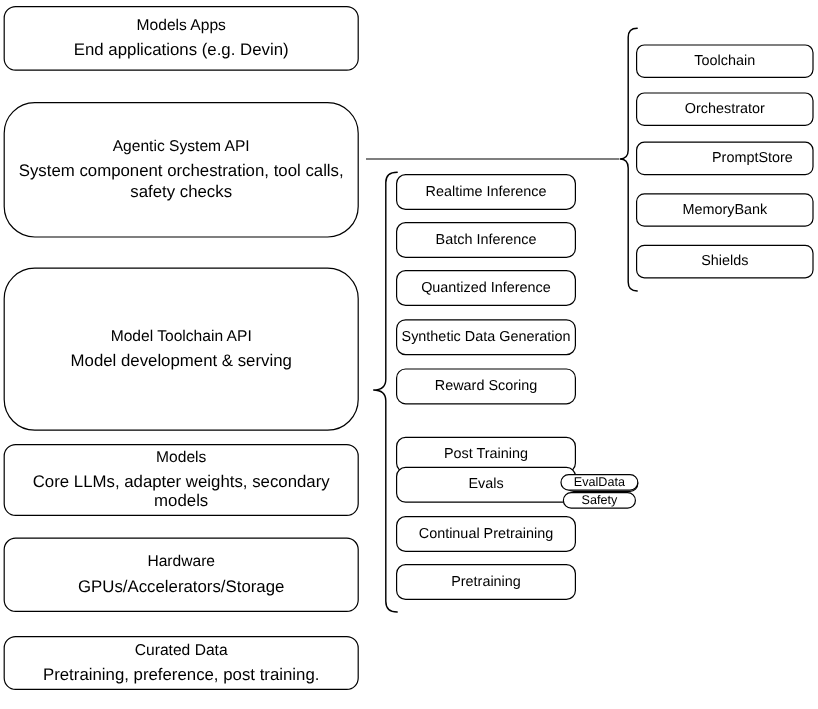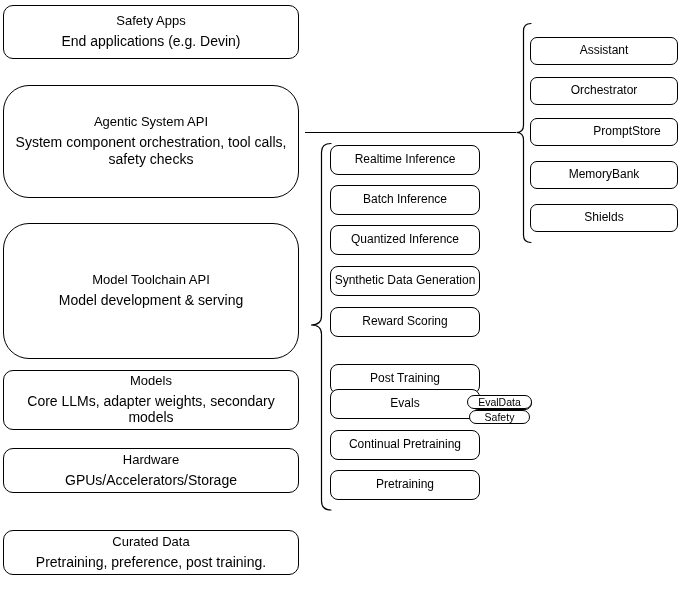--- a/index.html
+++ b/index.html
@@ -59,40 +59,40 @@
 
 <div class="canvas">
 
   <svg class="connector-layer" viewBox="0 0 682 591" xmlns="http://www.w3.org/2000/svg">
     <path d="M 305 132.5 L 516 132.5" stroke="#000000" stroke-width="1" fill="none"></path>
     <path d="M 331 143.5 Q 321.5 143.5 321.5 152 L 321.5 316 Q 321.5 325 311 325 Q 321.5 325 321.5 334 L 321.5 501 Q 321.5 510 331 510" stroke="#000000" stroke-width="1.2" fill="none" stroke-linecap="round"></path>
     <path d="M 531 23.5 Q 523.5 23.5 523.5 31 L 523.5 125 Q 523.5 132.5 516.5 132.5 Q 523.5 132.5 523.5 140 L 523.5 235 Q 523.5 242.5 531 242.5" stroke="#000000" stroke-width="1.2" fill="none" stroke-linecap="round"></path>
   </svg>
 
   <div class="node stack-box" style="top:5px; height:54px; border-radius:10px;">
-    <div class="stack-title">Safety Apps</div>
+    <div class="stack-title">Models Apps</div>
     <div class="stack-subtitle">End applications (e.g. Devin)</div>
   </div>
 
   <div class="node stack-box" style="top:85px; height:113px; border-radius:26px;">
     <div class="stack-title">Agentic System API</div>
     <div class="stack-subtitle">System component orchestration, tool calls, safety checks</div>
   </div>
 
   <div class="node stack-box" style="top:223px; height:136px; border-radius:26px;">
     <div class="stack-title">Model Toolchain API</div>
     <div class="stack-subtitle">Model development &amp; serving</div>
   </div>
 
   <div class="node stack-box" style="top:370px; height:60px; border-radius:10px;">
     <div class="stack-title">Models</div>
     <div class="stack-subtitle">Core LLMs, adapter weights, secondary models</div>
   </div>
 
-  <div class="node stack-box" style="top:448px; height:45px; border-radius:10px;text-align:center;">
+  <div class="node stack-box" style="top:448px; height:62px; border-radius:10px;text-align:center;">
     <div class="stack-title">Hardware</div>
     <div class="stack-subtitle">GPUs/Accelerators/Storage</div>
   </div>
 
   <div class="node stack-box" style="top:530px; height:45px; border-radius:10px;">
     <div class="stack-title">Curated Data</div>
     <div class="stack-subtitle">Pretraining, preference, post training.</div>
   </div>
 
   <div class="node mid-box" style="top:145px;">
@@ -127,21 +127,21 @@
     <span>Harness</span>
   </div>
   <div class="pill" style="left:467px; top:395px; width:65px; height:14px;">
     <span>EvalData</span>
   </div>
   <div class="pill" style="left:469px; top:410px; width:61px; height:14px;">
     <span>Safety</span>
   </div>
 
   <div class="node right-box" style="top:37px;">
-    <span>Assistant</span>
+    <span>Toolchain</span>
   </div>
   <div class="node right-box" style="top:77px;">
     <span>Orchestrator</span>
   </div>
   <div class="node right-box" style="top:118px;padding-left:46px;">
     <span>PromptStore</span>
   </div>
   <div class="node right-box" style="top:161px;">
     <span>MemoryBank</span>
   </div>

